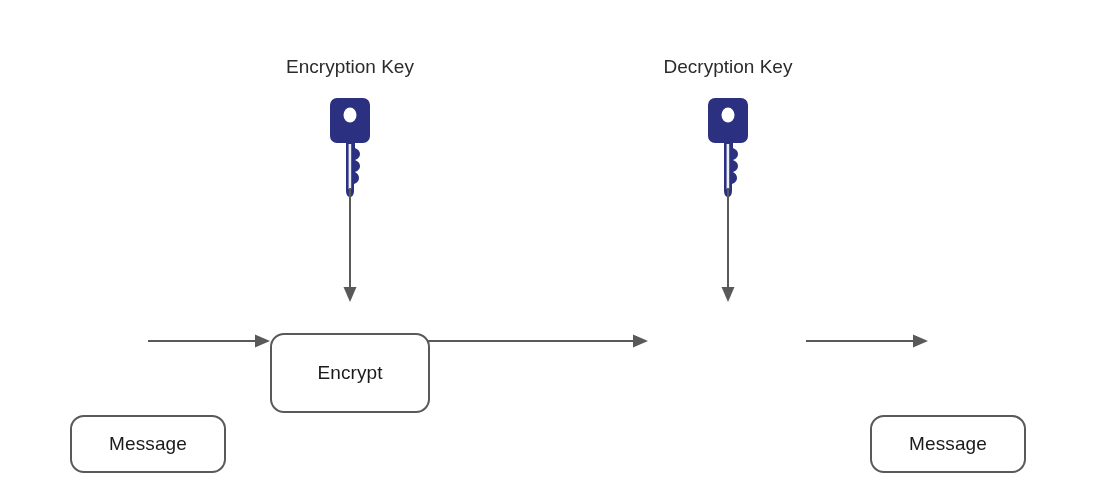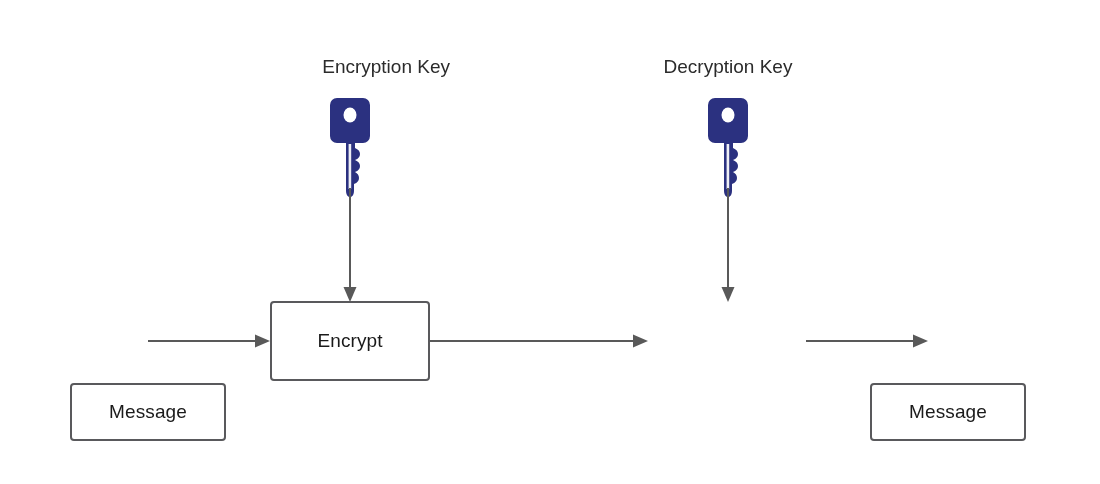--- a/index.html
+++ b/index.html
@@ -14,30 +14,31 @@
     position: relative;
     width: 1100px;
     height: 484px;
     background: #ffffff;
     overflow: hidden;
   }
   .node-box {
     position: absolute;
     box-sizing: border-box;
     border: 2px solid #59595c;
-    border-radius: 4px;
+    border-radius: 14px;
     background: #ffffff;
     display: flex;
     align-items: center;
     justify-content: center;
     color: #1a1a1a;
     font-size: 19px;
     font-family: "Liberation Sans", sans-serif;
     letter-spacing: 0.1px;
     white-space: nowrap;
+    margin-top: 32px;
   }
   .proc-box {
     width: 160px;
     height: 80px;
     top: 301px;
   }
   .data-box {
     width: 156px;
     height: 58px;
     top: 383px;
@@ -49,21 +50,21 @@
   #msg-out-box { left: 870px; }
 
   .key-label {
     position: absolute;
     font-size: 19px;
     color: #2b2b2b;
     font-family: "Liberation Sans", sans-serif;
     white-space: nowrap;
     text-align: center;
   }
-  #enc-key-label { left: 250px; top: 56px; width: 200px; text-align: right; }
+  #enc-key-label { left: 250px; top: 56px; width: 200px; }
   #dec-key-label { left: 628px; top: 56px; width: 200px; }
 
   .key-icon {
     position: absolute;
     width: 40px;
     height: 100px;
   }
   #enc-key-icon { left: 330px; top: 98px; }
   #dec-key-icon { left: 708px; top: 98px; }
 

